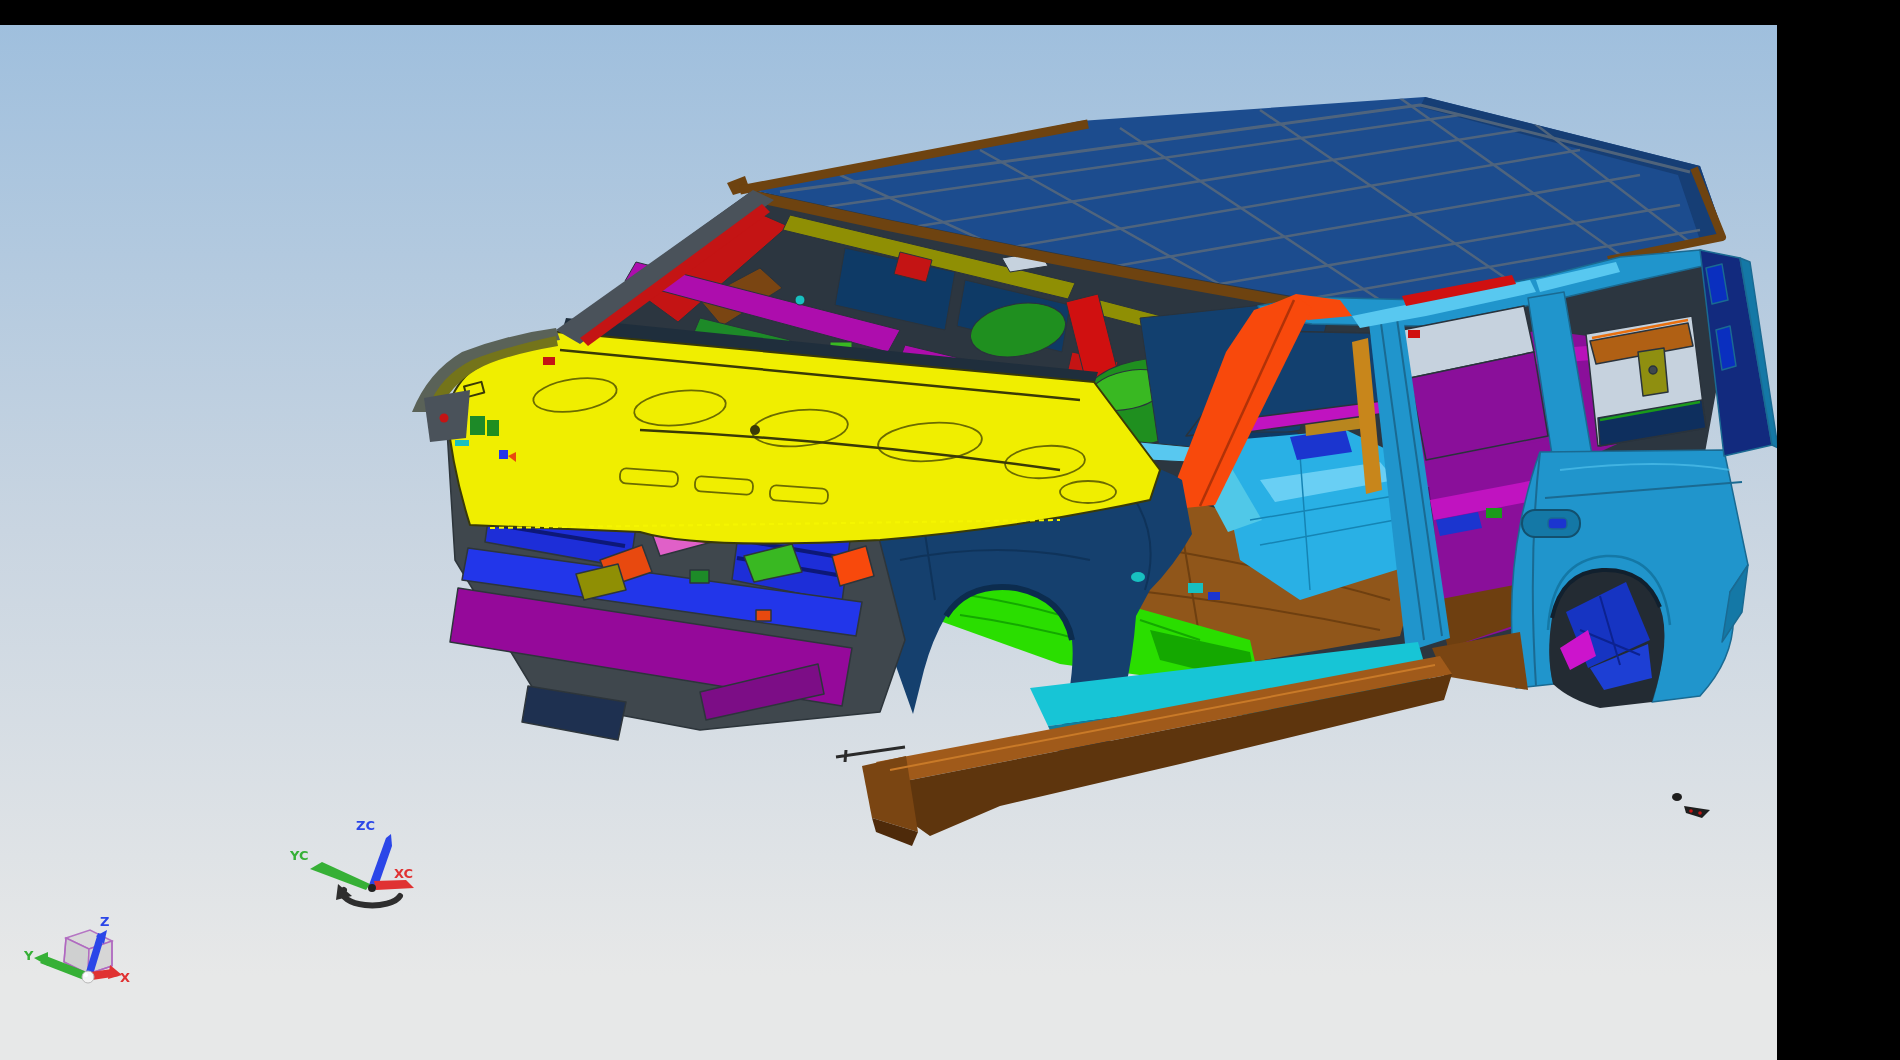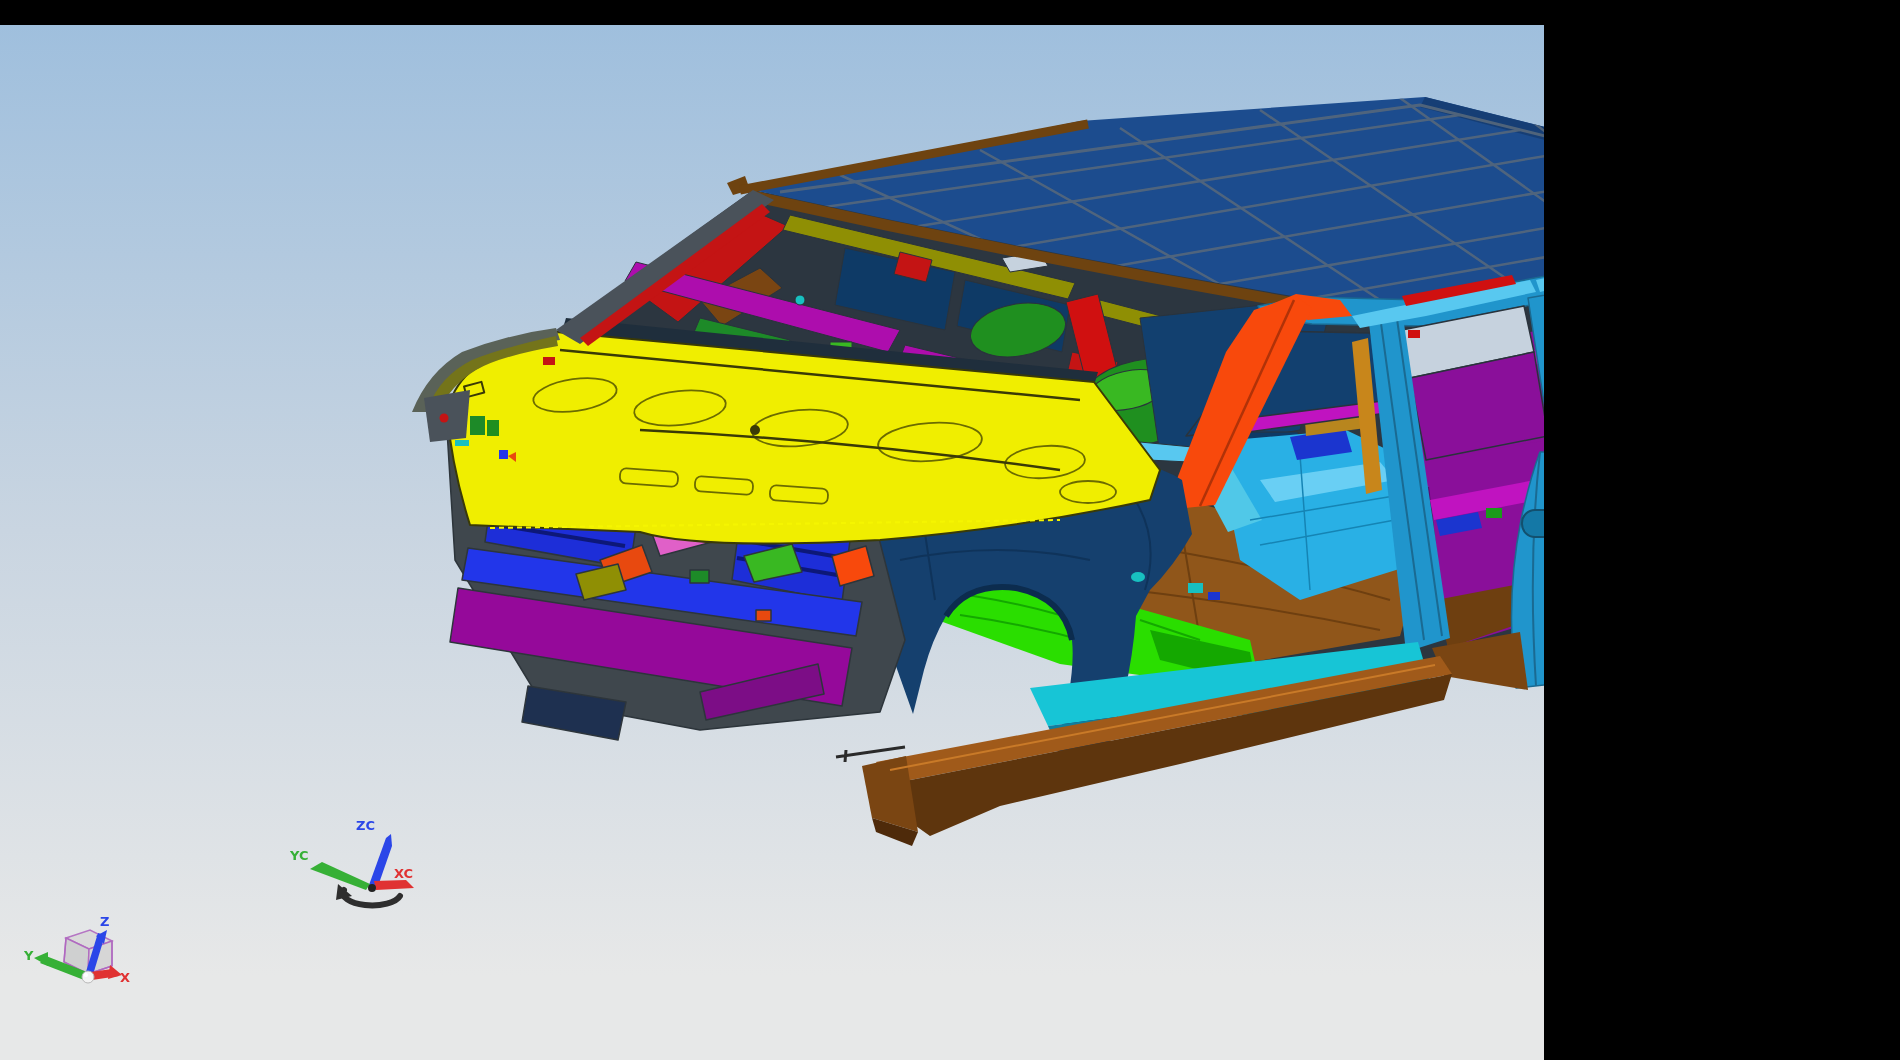--- a/index.html
+++ b/index.html
@@ -1,16 +1,16 @@
 <!DOCTYPE html>
 <html><head>
 <meta charset="utf-8">
 <style>
   html,body{margin:0;padding:0;background:#000;}
-  #stage{position:relative;width:1544px;height:1060px;overflow:hidden;
+  #stage{position:relative;width:1777px;height:1060px;overflow:hidden;
          font-family:"DejaVu Sans","Liberation Sans",sans-serif;}
   svg{position:absolute;inset:0;display:block;}
   text{font-family:"DejaVu Sans","Liberation Sans",sans-serif;font-size:13px;font-weight:bold;}
 </style>
 </head>
 <body>
 
 <div id="stage">
 <svg viewBox="0 0 1900 1060" width="1900" height="1060">
   <defs>

